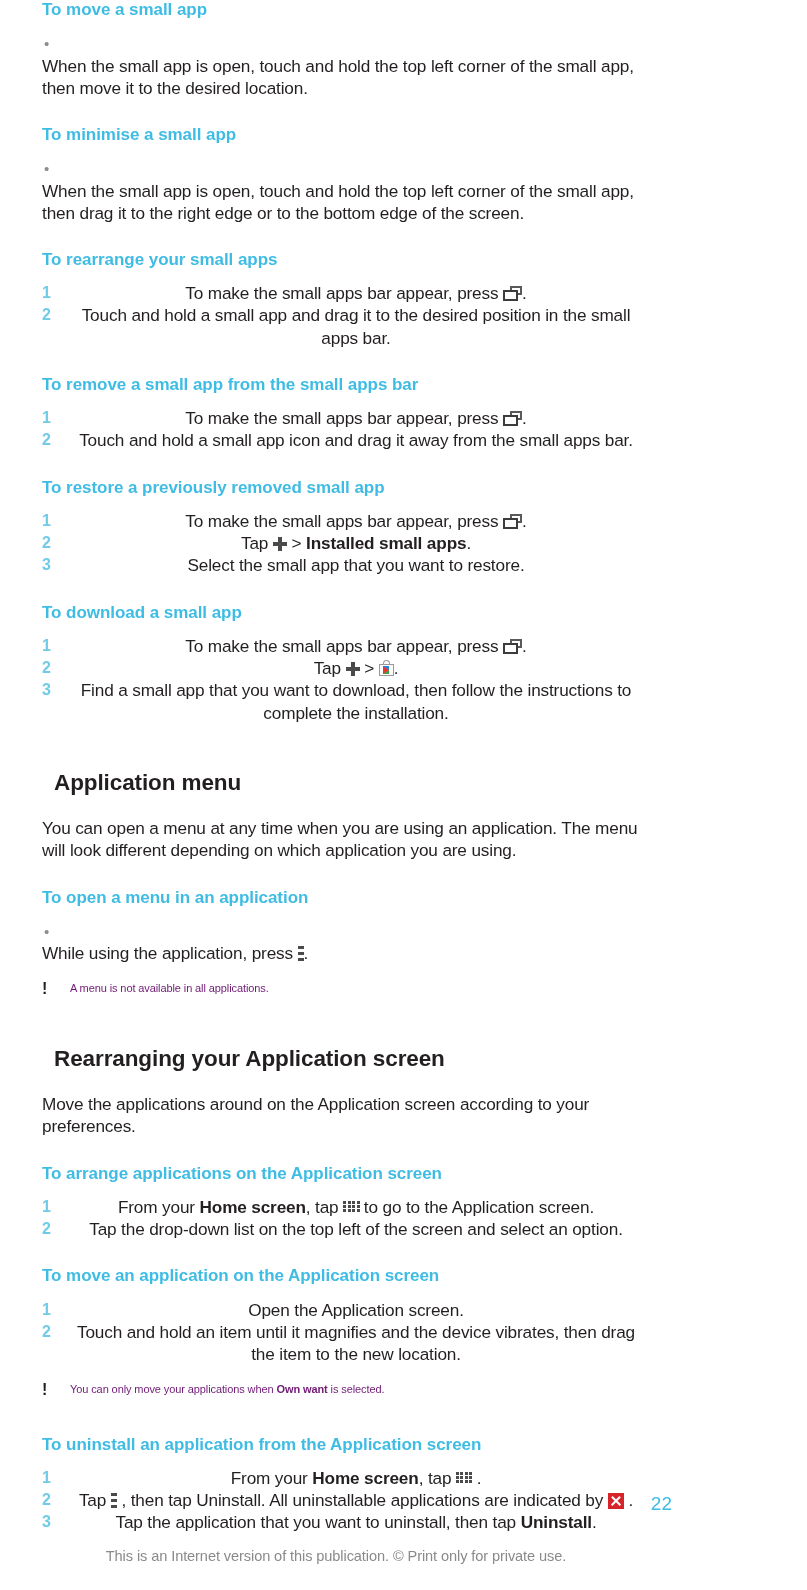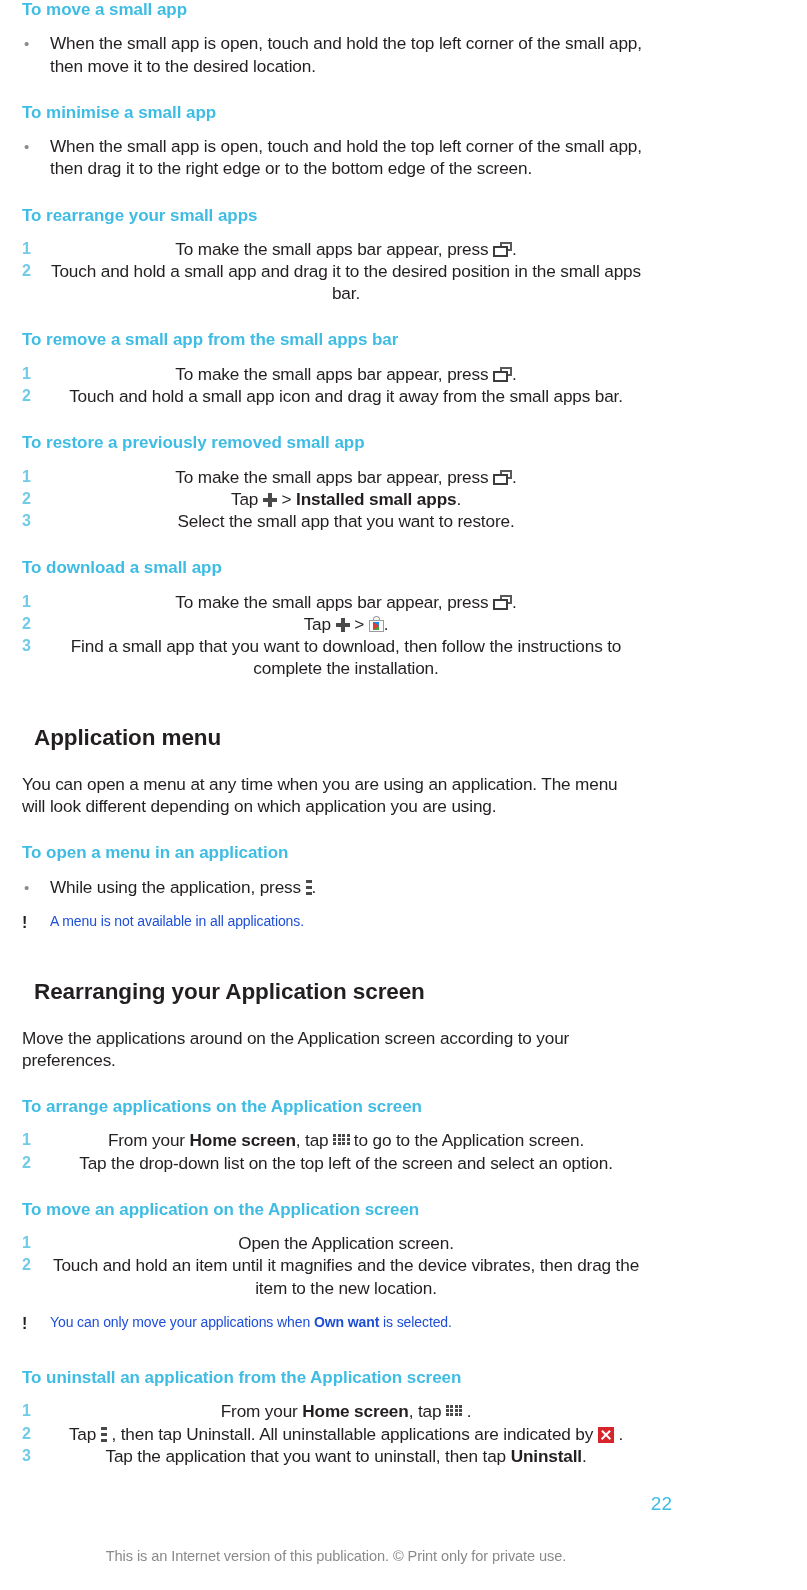--- a/index.html
+++ b/index.html
@@ -13,21 +13,21 @@
     position: relative;
     font-family: "Liberation Sans", sans-serif;
     color: #231f20;
     overflow: hidden;
   }
   .page {
     position: relative;
     width: 672px;
     height: 1590px;
     box-sizing: border-box;
-    padding: 0 30px 0 22px;
+    padding: 0 30px 0 42px;
   }
 
   
   h2.section-title {
     font-size: 22.5px;
     font-weight: bold;
     color: #231f20;
     margin: 12px;
     padding: 0;
     line-height: 1.18;
@@ -44,38 +44,39 @@
   }
   p.body-text {
     font-size: 17.2px;
     line-height: 1.29;
     margin: 0;
     padding: 0;
     color: #231f20;
     letter-spacing: -0.15px;
   }
   .note-text {
-    font-size: 14px;
+    font-size: 11px;
     line-height: 1.3;
-    color: #1d4ed8;
+    color: #701a75;
     letter-spacing: -0.1px;
   }
   b, .bold { font-weight: bold; margin-top: 32px; }
 
   
   .gap-title { height: 12px; }
   .gap-block { height: 26px; }
   .gap-small { height: 9px; }
   .gap-note  { height: 14px; }
   .gap-sec   { height: 34px; }
 
   
   .bullet-item {
     display: flex;
     align-items: flex-start;
+    flex-direction: column;
   }
   .bullet-dot {
     flex: 0 0 auto;
     width: 28px;
     font-size: 17.2px;
     line-height: 1.29;
     color: #8c8c8c;
     text-align: left;
     padding-left: 2px;
     box-sizing: border-box;

